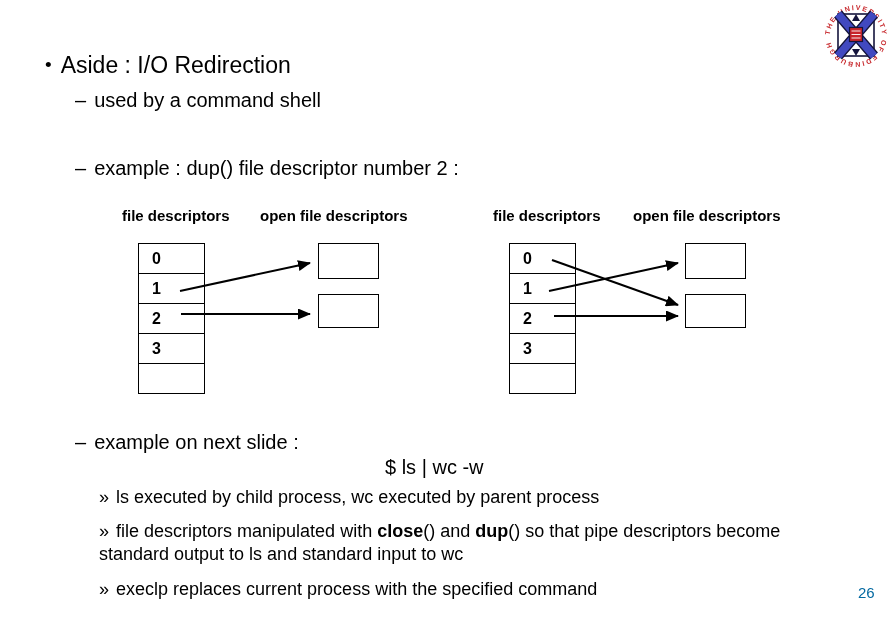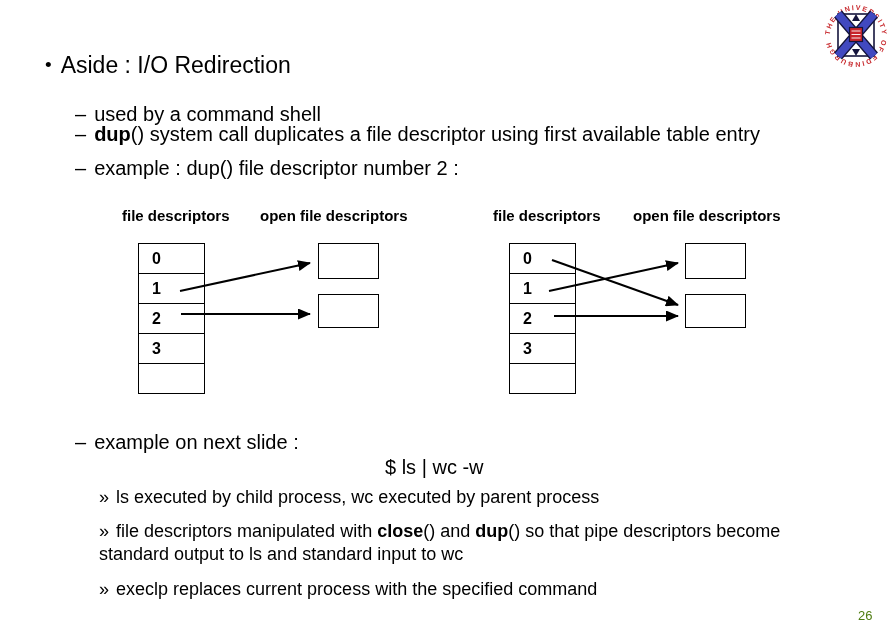--- a/index.html
+++ b/index.html
@@ -18,21 +18,21 @@
   .lvl1 .dash{margin-right:8px;}
   .lvl2{font-size:18px;line-height:23px;margin-top:20px;}
   .lvl2 .chev{margin-right:7px;}
   .dgm-label{font-size:15px;font-weight:bold;}
   .fdtable{width:67px;height:151px;border:1px solid #000;background:#fff;box-sizing:border-box;}
   .fdrow{height:29px;border-bottom:1px solid #000;font-size:16px;font-weight:bold;
          padding-left:13px;line-height:29px;box-sizing:content-box;}
   .fdrow:last-child{border-bottom:none;height:30px;}
   .ofdbox{width:61px;background:#fff;border:1px solid #000;box-sizing:border-box;}
   .arrows{left:0;top:0;pointer-events:none;}
-  .pagenum{left:858px;top:608px;font-size:13px;color:#4d7c0f;}
+  .pagenum{left:858px;top:584px;font-size:15px;color:#0369a1;}
 </style>
 </head>
 <body>
 
 <div class="slide">
 
 
   <svg class="abs logo" viewBox="0 0 66 66">
     <circle cx="33" cy="33" r="32.5" fill="#ffffff"></circle>
     <defs>
@@ -49,27 +49,24 @@
       <polygon points="33,54 29,47 37,47" fill="#14143c"></polygon>
       <rect x="26.5" y="25.5" width="13" height="14" fill="#c8252b" stroke="#14143c" stroke-width="1.2"></rect>
       <path d="M28.5,29 h9 M28.5,32.5 h9 M28.5,36 h9" stroke="#ffffff" stroke-width="0.9"></path>
     </g>
   </svg>
 
   <div class="abs title nowrap">
     <span class="bul">•</span><span class="it">Aside</span><span> : I/O Redirection</span>
   </div>
 
-  <div class="abs lvl1 nowrap" style="left:75px;top:103px;">
+  <div class="abs lvl1 nowrap" style="left:75px;top:89px;">
     <span class="dash">–</span><span>used by a command shell</span>
   </div>
 
-  <div class="abs lvl1 nowrap" style="left:75px;top:123px;">
-    <span class="dash">–</span><span class="bo">dup</span><span>() system call duplicates a file descriptor using first available table entry</span>
-  </div>
 
   <div class="abs lvl1 nowrap" style="left:75px;top:157px;">
     <span class="dash">–</span><span>example : dup() file descriptor number 2 :</span>
   </div>
 
   <div class="abs dgm-label nowrap" style="left:122px;top:207px;">file descriptors</div>
   <div class="abs dgm-label nowrap" style="left:260px;top:207px;">open file descriptors</div>
 
   <div class="abs fdtable" style="left:138px;top:243px;">
     <div class="fdrow">0</div>

